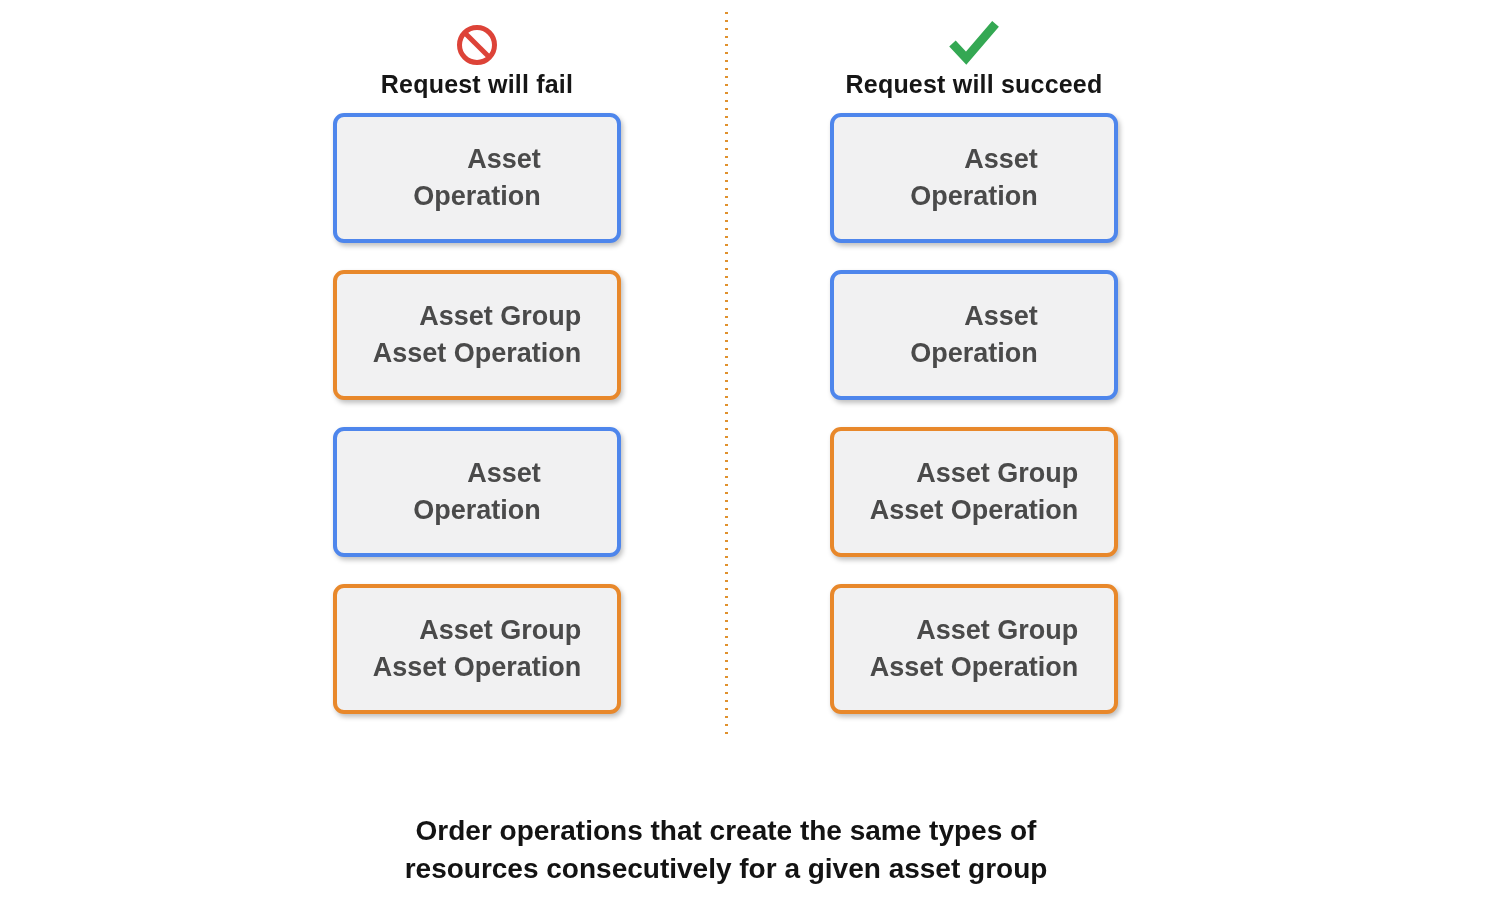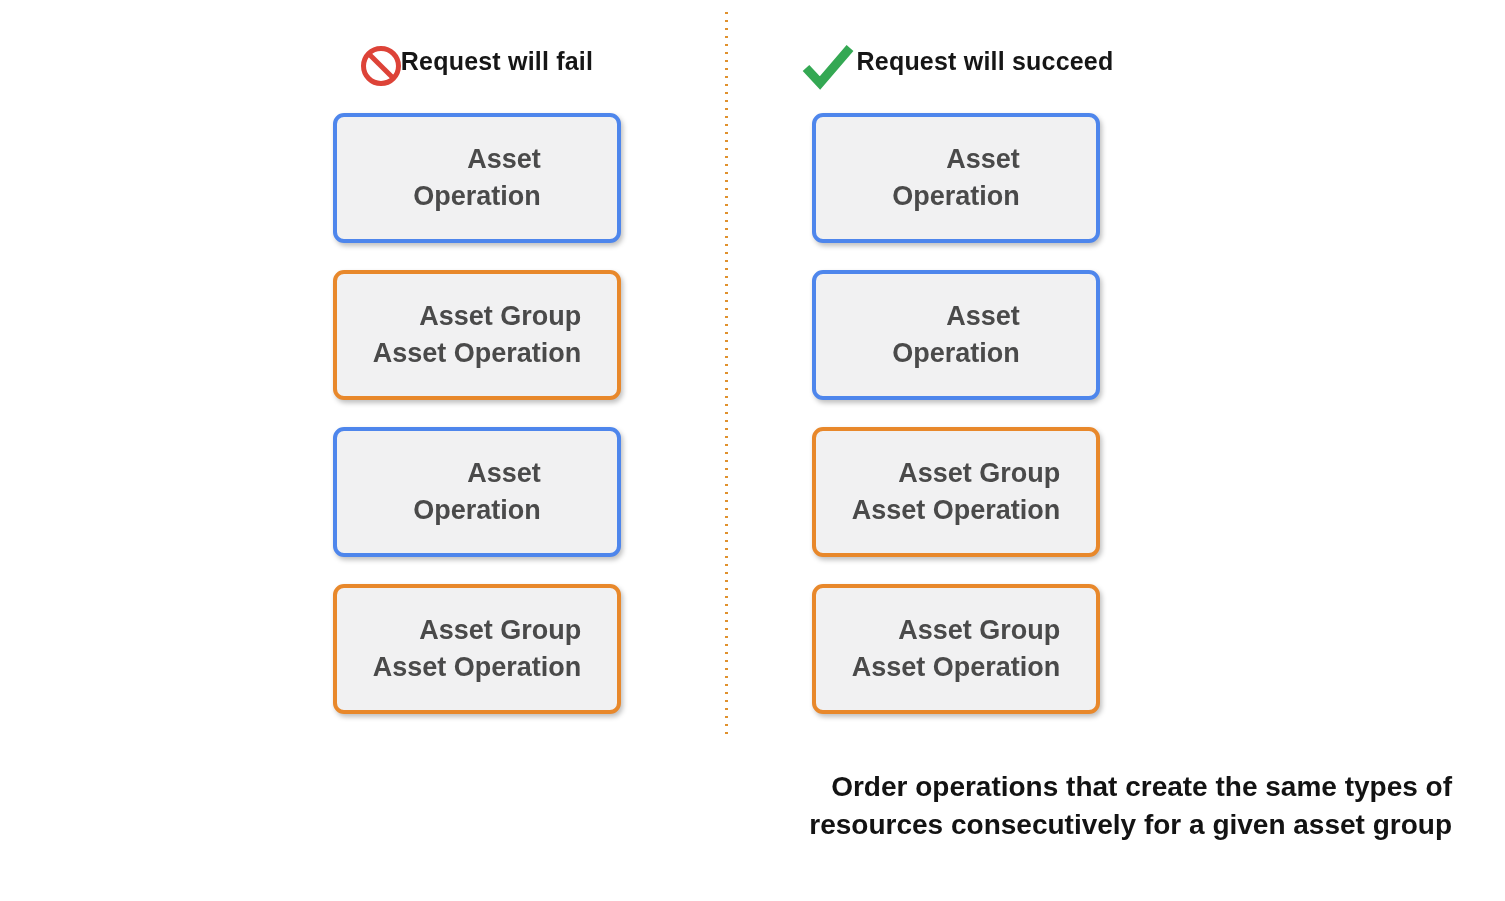--- a/index.html
+++ b/index.html
@@ -19,26 +19,26 @@
   
   .column {
     position: absolute;
     top: 18px;
     width: 288px;
     display: flex;
     flex-direction: column;
     align-items: center;
   }
   .column.fail    { left: 333px; }
-  .column.succeed { left: 812px; }
+  .column.succeed { left: 830px; }
 
   .col-header {
     height: 95px;
     display: flex;
-    flex-direction: row;
+    flex-direction: column;
     align-items: center;
     justify-content: flex-end;
   }
   .col-title {
     font-size: 25px;
     font-weight: bold;
     color: #161616;
     letter-spacing: 0.2px;
     margin-top: 5px;
     margin-bottom: 14px;
@@ -107,24 +107,24 @@
     background-image: repeating-linear-gradient(
       to bottom,
       #e0912e 0px, #e0912e 2.5px,
       transparent 2.5px, transparent 8px
     );
   }
 
   
   .caption {
     position: absolute;
-    top: 768px;
+    top: 812px;
     left: 0;
     width: 1452px;
-    text-align: right;
+    text-align: center;
     font-size: 28px;
     font-weight: bold;
     line-height: 38px;
     color: #131313;
     white-space: pre-line;
   }
 </style>
 </head>
 <body>
 

